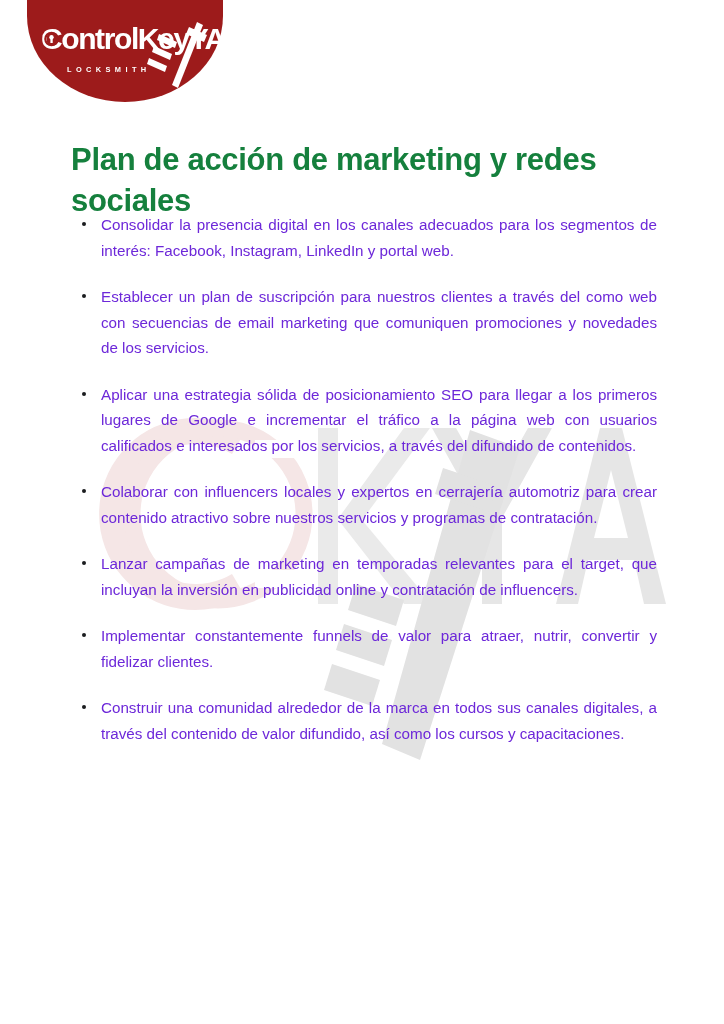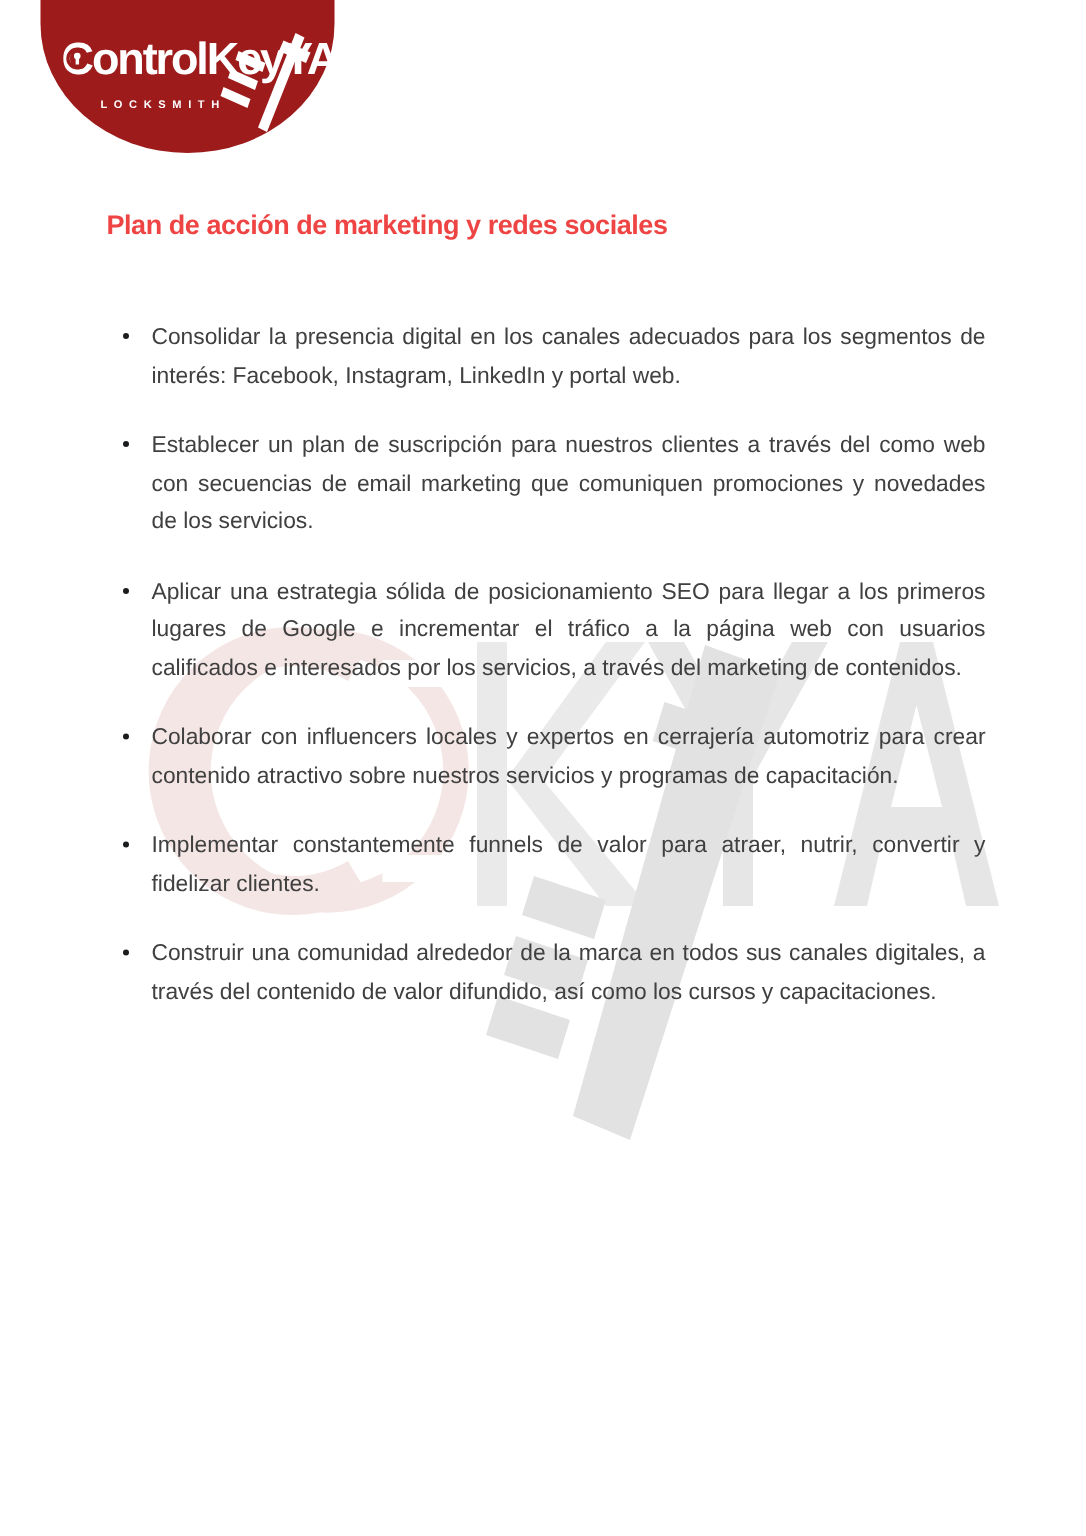--- a/index.html
+++ b/index.html
@@ -59,42 +59,42 @@
     left: 0;
     top: 0;
     width: 724px;
     z-index: 2;
   }
   .doc-title {
     position: absolute;
     left: 71px;
     top: 118px;
     width: 540px;
-    font-size: 18px;
+    font-size: 31px;
     font-weight: bold;
     line-height: 41px;
     letter-spacing: -0.3px;
-    color: #ef4444;
+    color: #15803d;
   }
   .bullet-list {
     position: absolute;
     left: 71px;
     top: 212px;
     width: 586px;
     margin: 0;
     padding: 0;
     list-style: none;
   }
   .bullet-item {
     position: relative;
     padding-left: 30px;
     margin-bottom: 21px;
     font-size: 15.2px;
     line-height: 25.5px;
-    color: #404040;
+    color: #6d28d9;
     text-align: justify;
     text-justify: inter-word;
   }
   .bullet-item:last-child { margin-bottom: 0; }
   .bullet-item::before {
     content: "";
     position: absolute;
     left: 11px;
     top: 10px;
     width: 4px;
@@ -166,20 +166,21 @@
     </svg>
   </div>
 
   <div class="content">
 
     <h1 class="doc-title">Plan de acción de marketing y redes sociales</h1>
 
     <ul class="bullet-list">
       <li class="bullet-item">Consolidar la presencia digital en los canales adecuados para los segmentos de interés: Facebook, Instagram, LinkedIn y portal web.</li>
       <li class="bullet-item">Establecer un plan de suscripción para nuestros clientes a través del como web con secuencias de email marketing que comuniquen promociones y novedades de los servicios.</li>
-      <li class="bullet-item">Aplicar una estrategia sólida de posicionamiento SEO para llegar a los primeros lugares de Google e incrementar el tráfico a la página web con usuarios calificados e interesados por los servicios, a través del marketing de contenidos.</li>
-      <li class="bullet-item">Colaborar con influencers locales y expertos en cerrajería automotriz para crear contenido atractivo sobre nuestros servicios y programas de capacitación.</li>
+      <li class="bullet-item">Aplicar una estrategia sólida de posicionamiento SEO para llegar a los primeros lugares de Google e incrementar el tráfico a la página web con usuarios calificados e interesados por los servicios, a través del difundido de contenidos.</li>
+      <li class="bullet-item">Colaborar con influencers locales y expertos en cerrajería automotriz para crear contenido atractivo sobre nuestros servicios y programas de contratación.</li>
+      <li class="bullet-item">Lanzar campañas de marketing en temporadas relevantes para el target, que incluyan la inversión en publicidad online y contratación de influencers.</li>
       <li class="bullet-item">Implementar constantemente funnels de valor para atraer, nutrir, convertir y fidelizar clientes.</li>
       <li class="bullet-item">Construir una comunidad alrededor de la marca en todos sus canales digitales, a través del contenido de valor difundido, así como los cursos y capacitaciones.</li>
     </ul>
 
   </div>
 </div>
 
 </body></html>

